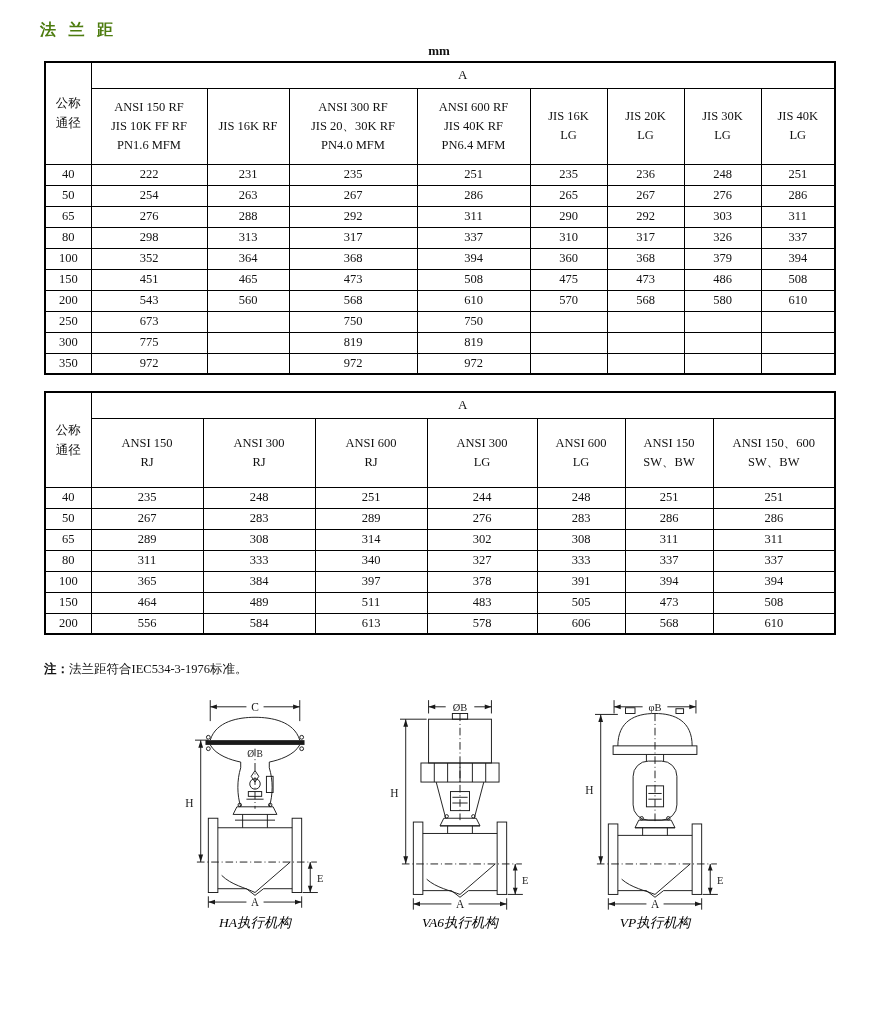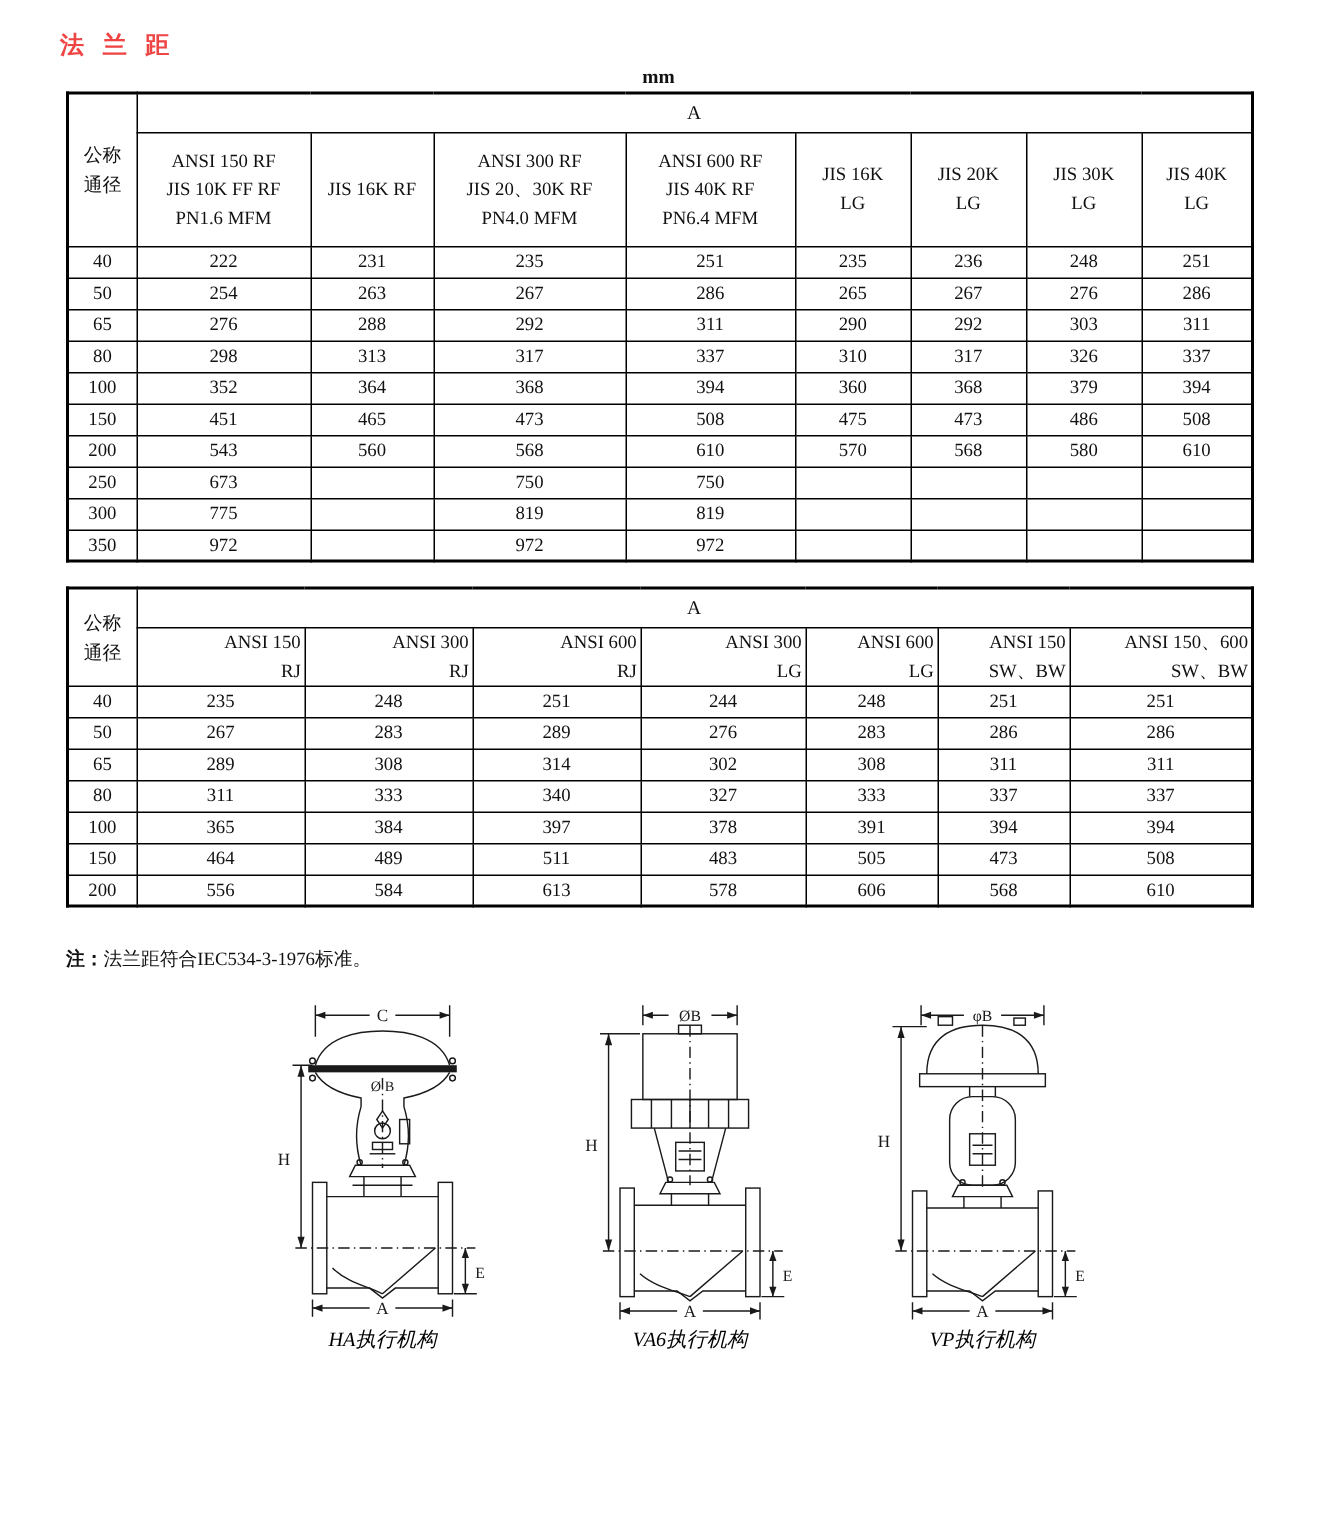--- a/index.html
+++ b/index.html
@@ -12,21 +12,21 @@
     overflow: hidden;
   }
   .page { position: relative; width: 878px; height: 1013px; }
 
   .page-title {
     margin: 20px 0 0 40px;
     font-family: "Liberation Sans", "DejaVu Sans", sans-serif;
     font-weight: bold;
     font-size: 16px;
     letter-spacing: 4px;
-    color: #ef4444;
+    color: #4d7c0f;
   }
   .unit-row {
     width: 790px; margin: 2px 0 2px 44px;
     text-align: center;
     font-weight: bold;
     font-size: 13px;
     font-family: "Liberation Serif", serif;
   }
 
   table.spec {
@@ -41,21 +41,21 @@
     border: 1px solid #000;
     text-align: center;
     vertical-align: middle;
     padding: 0 2px;
     font-weight: normal;
     color: #111;
   }
   table.spec .span-a { height: 26px; font-size: 13px; }
   table.spec th.colhead { white-space: pre-line; line-height: 19px; }
   #table1 th.colhead { padding: 9px 2px; }
-  #table2 th.colhead { padding: 0 2px; text-align: right; }
+  #table2 th.colhead { padding: 15px 2px; }
   table.spec th.corner { white-space: pre-line; line-height: 20px; font-size: 12.5px; }
   table.spec td { height: 21px; }
   .tgap { height: 16px; }
 
   .note-row {
     margin: 26px 0 5px 44px;
     font-size: 12.5px;
   }
   .note-label {
     font-family: "Liberation Sans", "DejaVu Sans", sans-serif;

